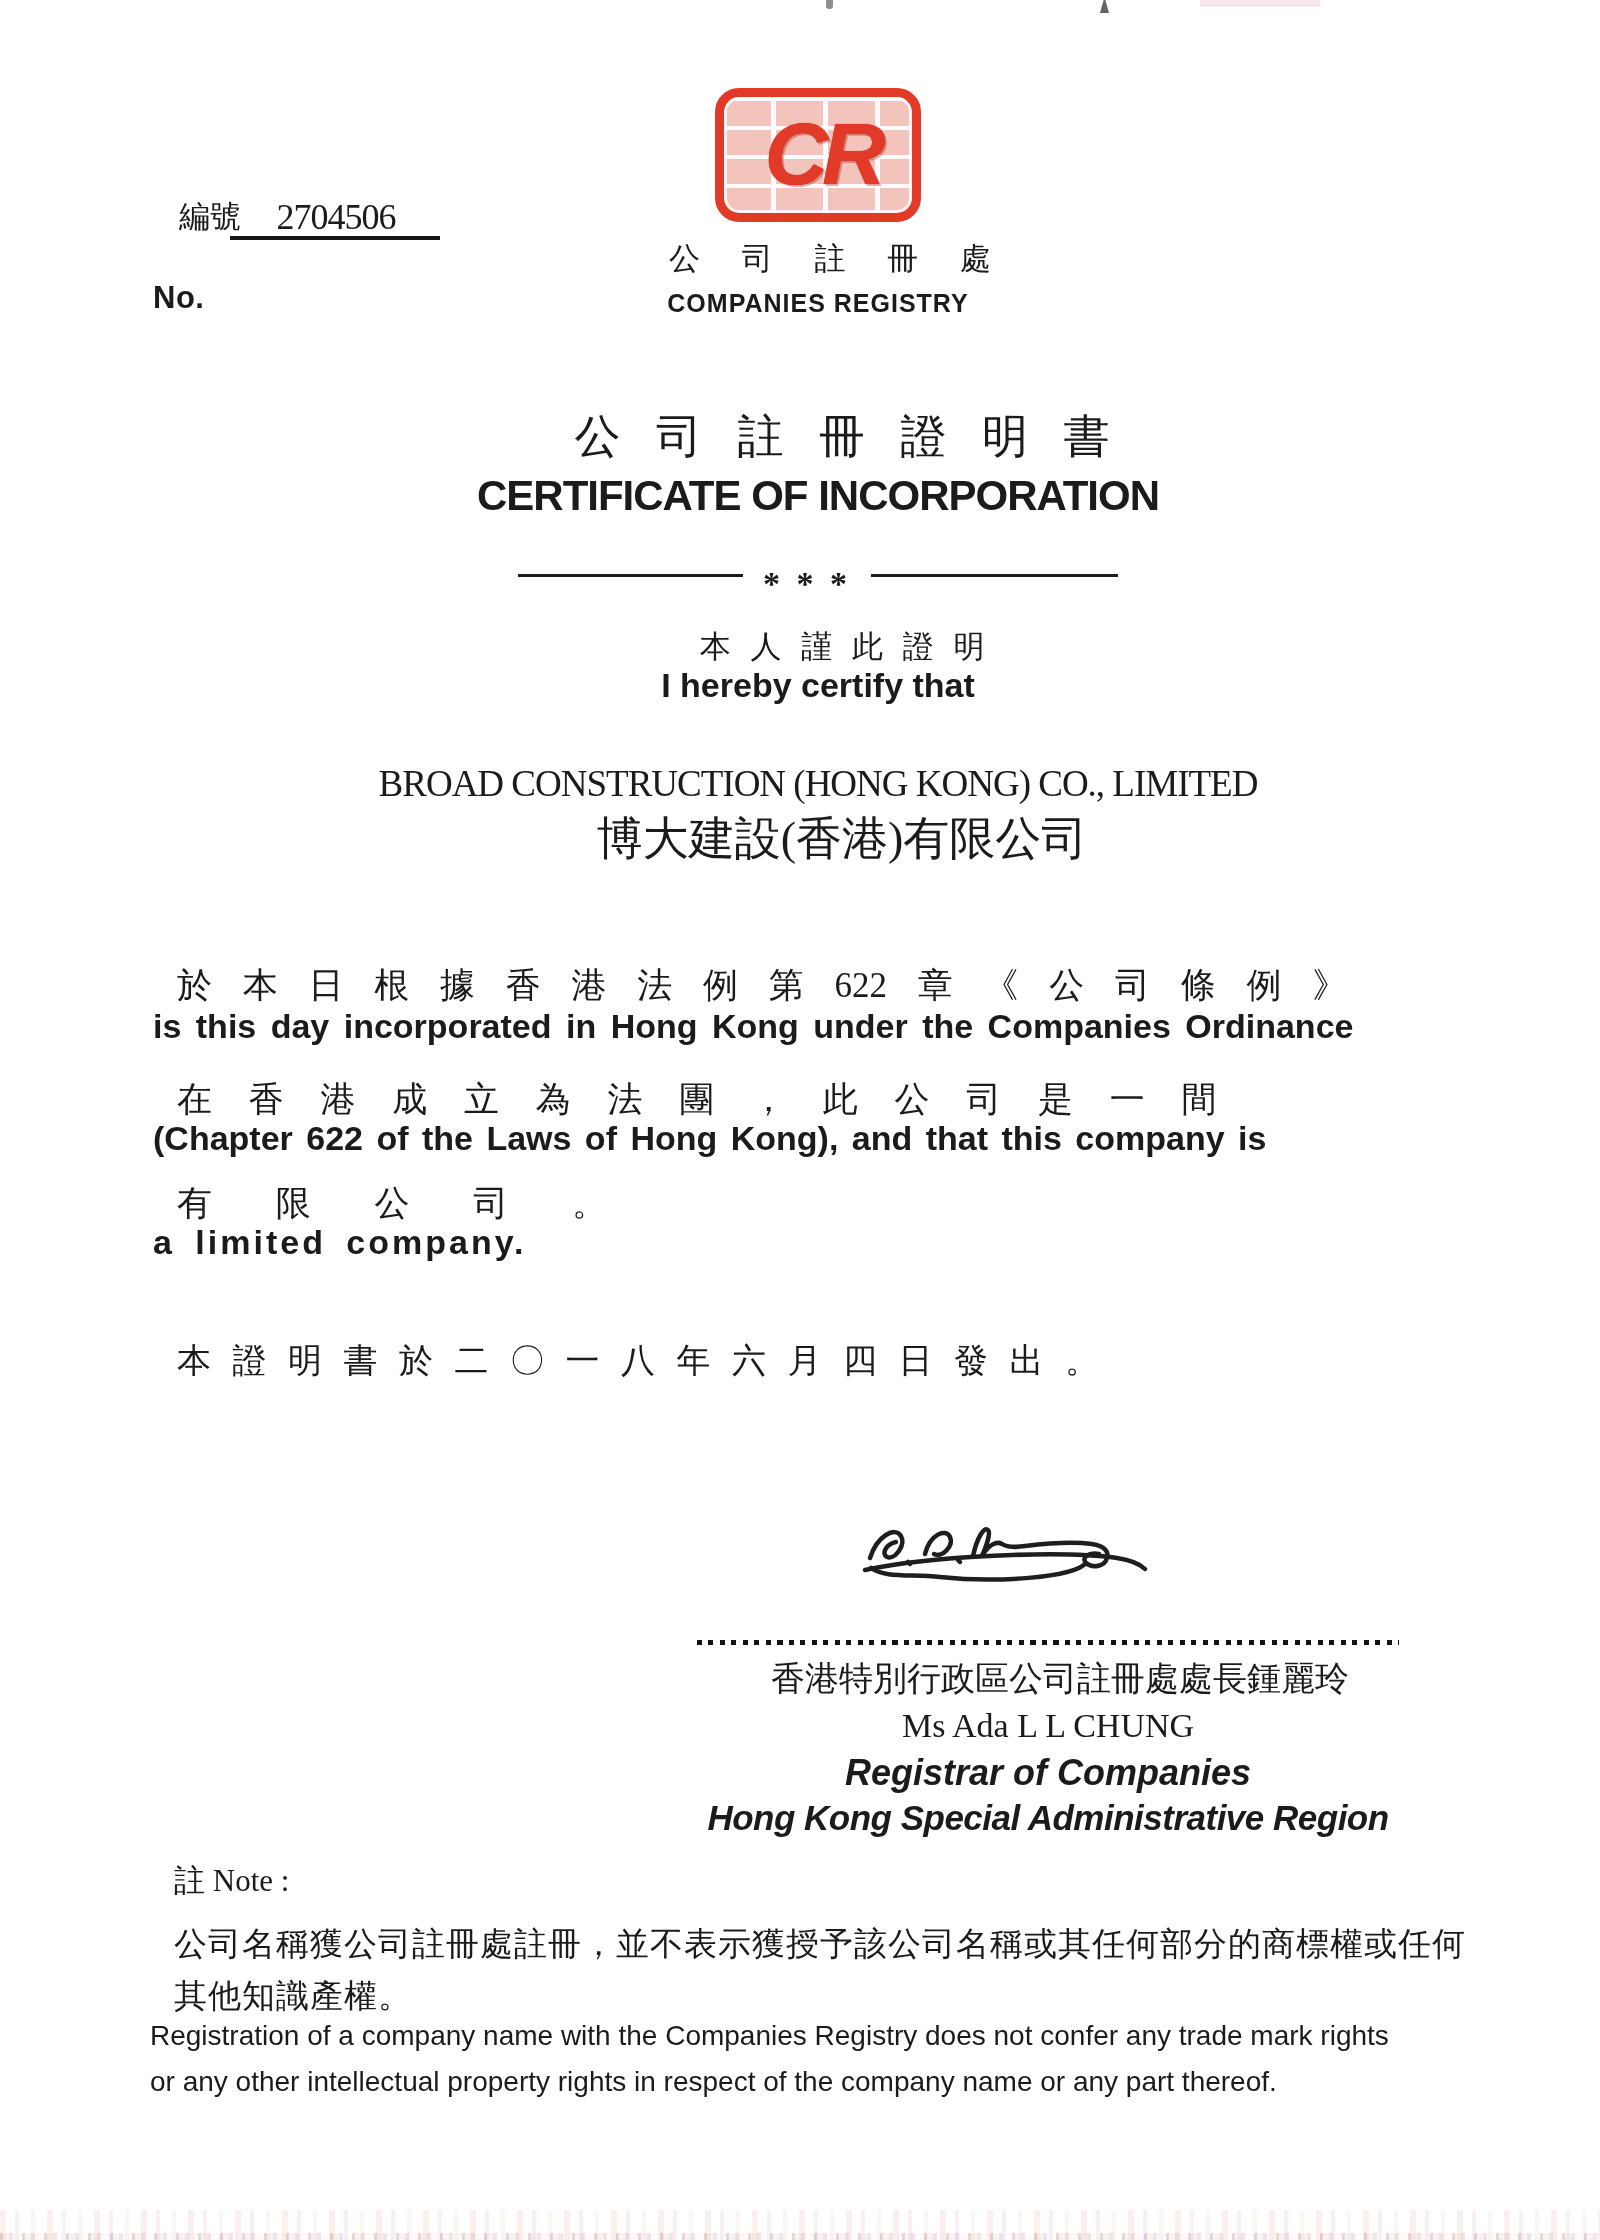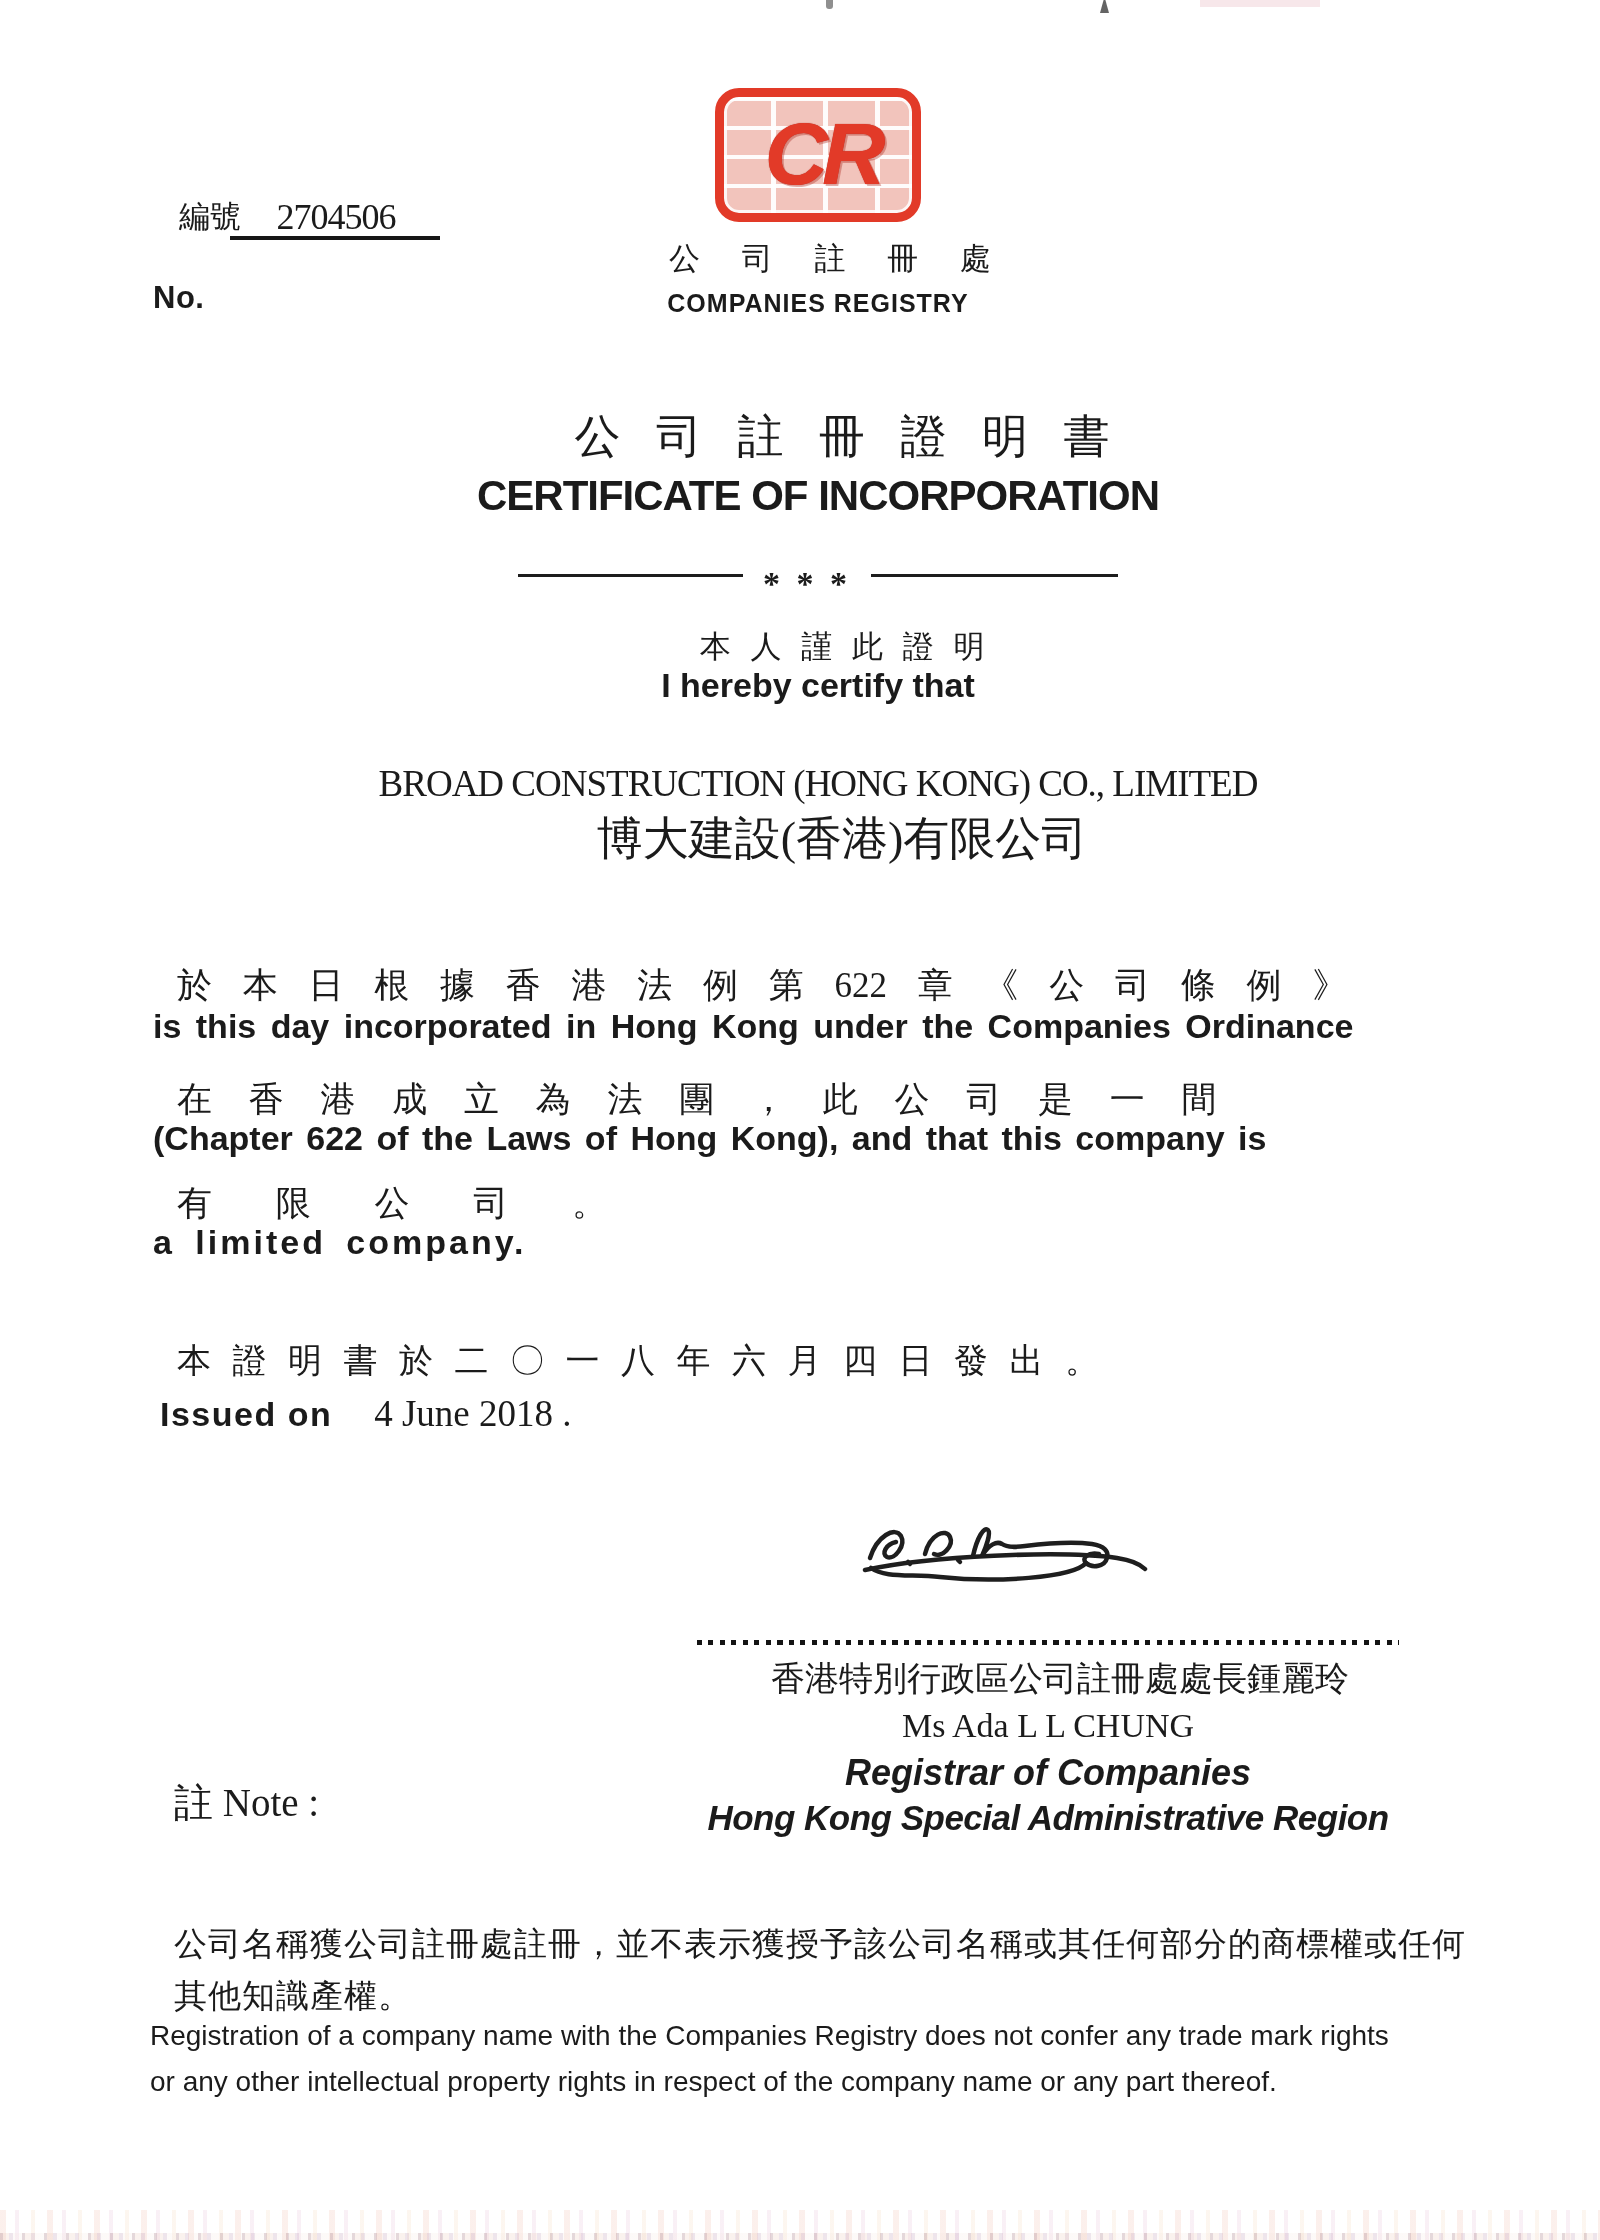--- a/index.html
+++ b/index.html
@@ -85,21 +85,21 @@
     left:697px;top:1640px;width:702px;height:5px;
     background:repeating-linear-gradient(90deg,#141414 0 5px,transparent 5px 11.5px);
   }
   .registrar{left:695px;top:1656px;width:706px;text-align:center;}
   .registrar-zh{font-size:34px;line-height:46px;}
   .registrar-name{font-size:34px;line-height:48px;}
   .registrar-title1{font-size:36px;line-height:46px;font-weight:bold;font-style:italic;}
   .registrar-title2{font-size:35px;line-height:44px;font-weight:bold;font-style:italic;letter-spacing:-.5px;}
 
   
-  .note-label{left:150px;top:1776px;font-size:39px;}
+  .note-label{left:150px;top:1860px;font-size:31px;}
   .note-zh1{left:150px;top:1922px;font-size:33px;letter-spacing:1px;white-space:nowrap;}
   .note-zh2{left:150px;top:1974px;font-size:33px;letter-spacing:1px;}
   .note-en1{left:150px;top:2020px;font-size:28px;white-space:nowrap;}
   .note-en2{left:150px;top:2066px;font-size:28px;white-space:nowrap;}
 
   
   .top-mark-a{left:826px;top:0;width:7px;height:9px;background:#333;opacity:.55;border-radius:0 0 3px 3px;}
   .top-mark-b{left:1100px;top:0;width:9px;height:13px;background:#222;opacity:.7;clip-path:polygon(40% 0,60% 0,100% 100%,0 100%);}
   .top-smudge{left:1200px;top:0;width:120px;height:7px;background:#e9b9c2;opacity:.35;}
   .bottom-noise{
@@ -153,24 +153,20 @@
   <div class="abs center-col company-zh zh">博大建設(香港)有限公司</div>
 
   <div class="abs body-line p1-zh zh">於 本 日 根 據 香 港 法 例 第 622 章 《 公 司 條 例 》</div>
   <div class="abs body-line p1-en sans">is this day incorporated in Hong Kong under the Companies Ordinance</div>
   <div class="abs body-line p2-zh zh">在 香 港 成 立 為 法 團 ， 此 公 司 是 一 間</div>
   <div class="abs body-line p2-en sans">(Chapter 622 of the Laws of Hong Kong), and that this company is</div>
   <div class="abs body-line p3-zh zh">有 限 公 司 。</div>
   <div class="abs body-line p3-en sans">a limited company.</div>
 
   <div class="abs body-line issued-zh zh">本 證 明 書 於 二 〇 一 八 年 六 月 四 日 發 出 。</div>
-  <div class="abs issued-row">
-    <span class="issued-label sans">Issued on</span>
-    <span class="issued-date serif">4 June 2018 .</span>
-  </div>
 
   <div class="abs signature">
     <svg width="335" height="108" viewBox="0 0 335 108">
       <g fill="none" stroke="#1e1e1e" stroke-width="4.5" stroke-linecap="round">
         <path d="M25,52 C32,30 50,20 56,30 C61,39 50,54 42,51 C36,48 41,38 51,36"></path>
         <path d="M63,56 l2,2"></path>
         <path d="M80,48 C85,28 101,22 105,31 C109,40 97,52 89,48"></path>
         <path d="M113,54 l2,2"></path>
         <path d="M128,50 C132,32 139,20 143,24 C146,27 141,41 137,50 C144,38 152,35 157,38 C163,42 172,41 180,40 C205,37 232,36 247,38 C259,40 264,45 262,52 C260,60 248,63 241,57 C236,52 243,46 254,48"></path>
         <path d="M241,57 C228,72 150,77 95,71 C65,68 40,72 26,62"></path>

